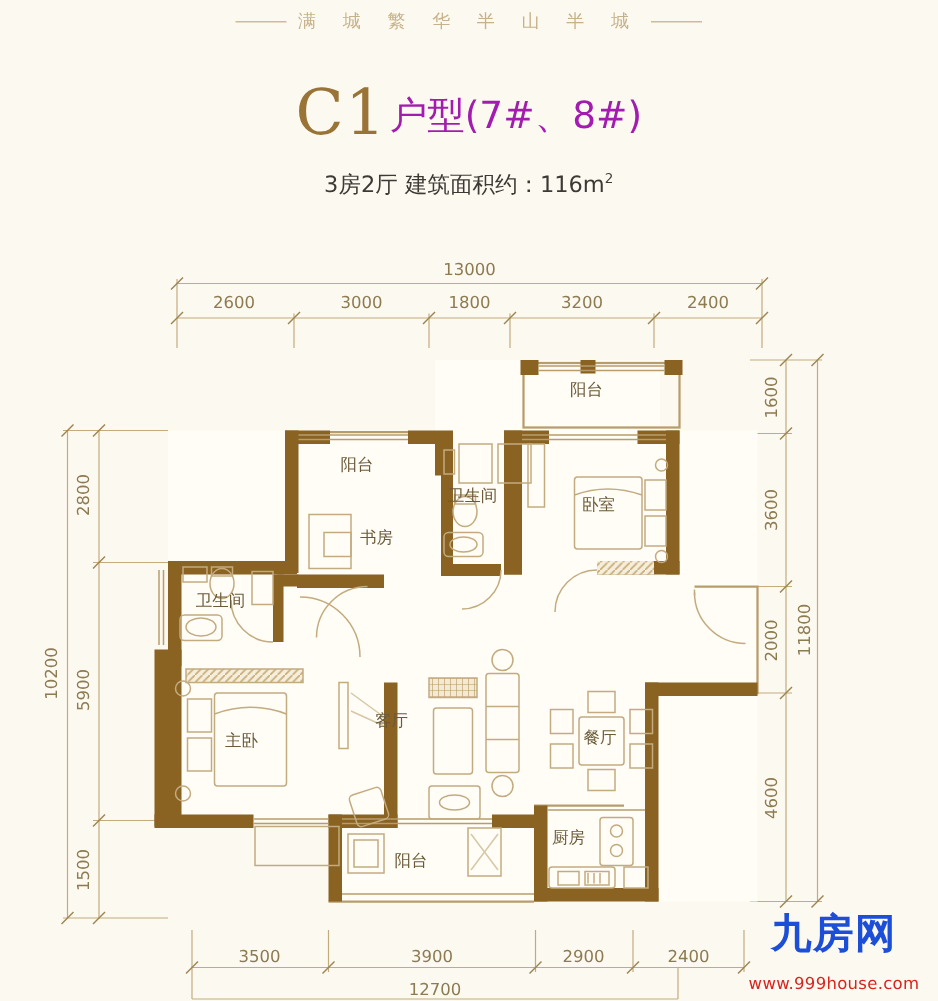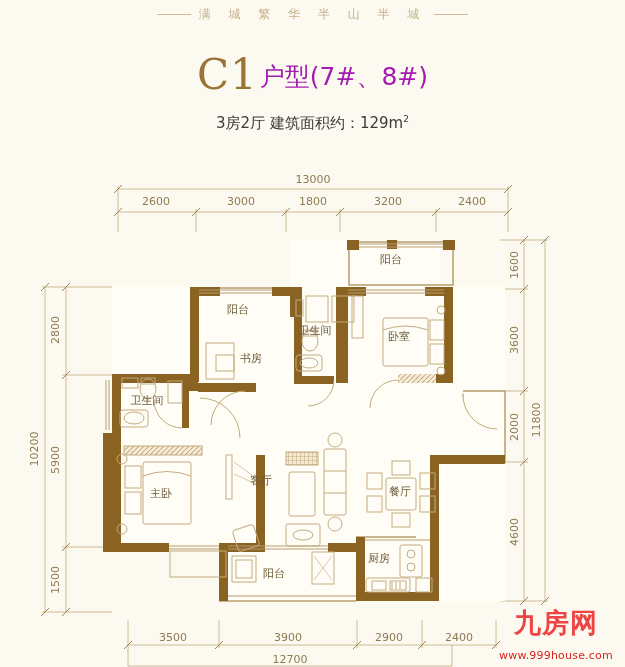--- a/index.html
+++ b/index.html
@@ -79,21 +79,21 @@
     position: absolute;
     right: 6px;
     bottom: 6px;
     width: 126px;
     text-align: center;
     line-height: 1;
   }
   .wm-main {
     font-size: 27px;
     font-weight: bold;
-    color: #ef4444;
+    color: #1d4ed8;
     letter-spacing: 1px;
     font-family: "DejaVu Sans", "Liberation Sans", sans-serif;
   }
   .wm-url {
     font-size: 11px;
     color: #d8241f;
     letter-spacing: 0.2px;
     margin-top: 14px;
   }
 </style>
@@ -102,21 +102,21 @@
 
 <div class="tagline">
   <span class="rule"></span><span>满 城 繁 华    半 山 半 城</span><span class="rule"></span>
 </div>
 
 <div class="title-wrap">
   <span class="title-code">C1</span><span class="title-type">户型(7#、8#)</span>
 </div>
 
 <div class="subtitle">
-  <span>3房2厅 建筑面积约：129m</span><sup>2</sup>
+  <span>3房2厅 建筑面积约：116m</span><sup>2</sup>
 </div>
 
 <svg id="plan" viewBox="0 0 625 667">
   <defs>
     <pattern id="hatch" width="5" height="5" patternUnits="userSpaceOnUse">
       <rect width="5" height="5" fill="#f6eedd"></rect>
       <path d="M0,5 L5,0" stroke="#c8ab74" stroke-width="1.1"></path>
     </pattern>
     <pattern id="grid" width="4" height="4" patternUnits="userSpaceOnUse">
       <rect width="4" height="4" fill="#f3e9d4"></rect>

